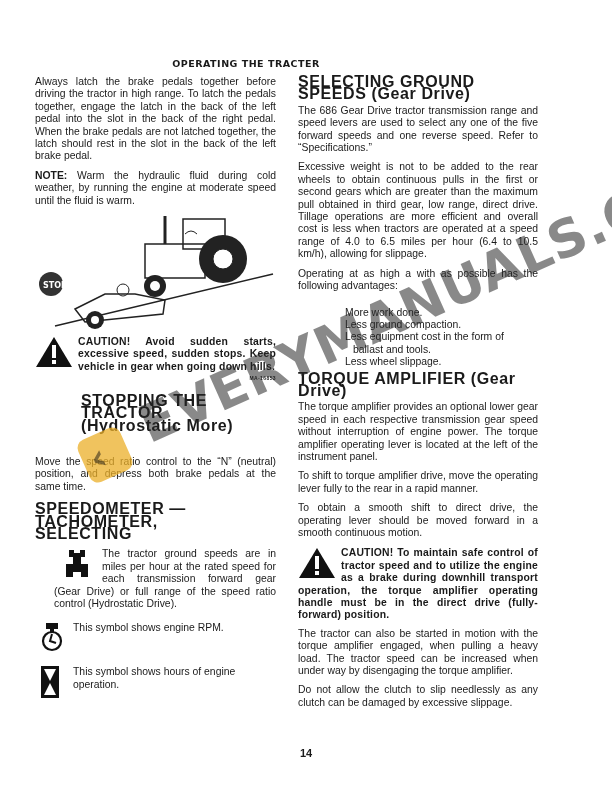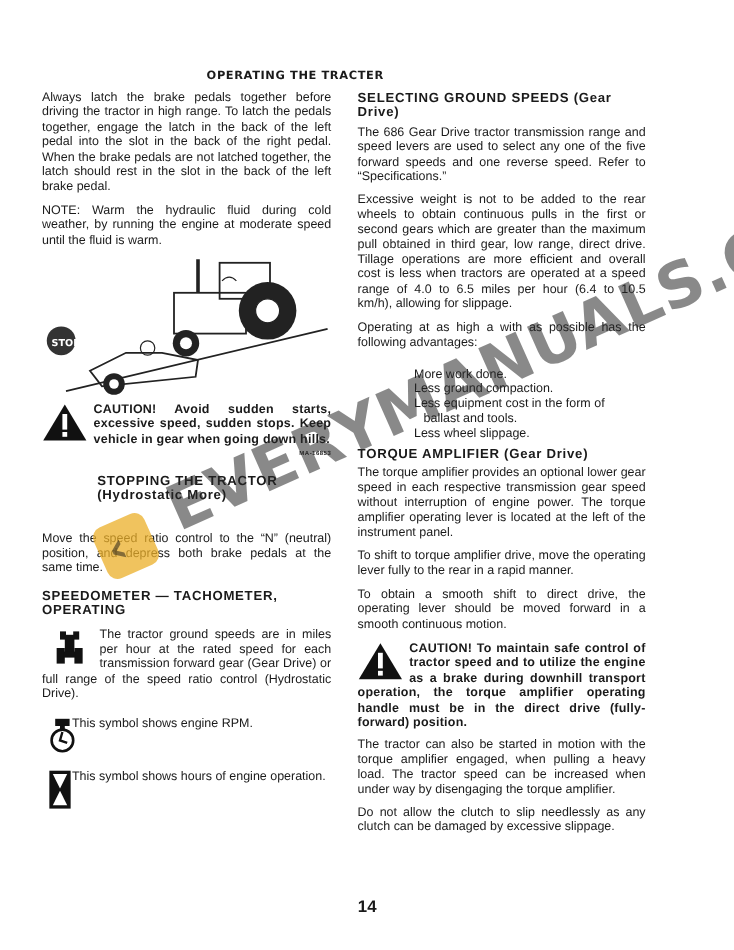--- a/index.html
+++ b/index.html
@@ -4,37 +4,37 @@
 <style>
   html, body { margin: 0; padding: 0; background: #ffffff; }
   body { width: 612px; height: 792px; position: relative; overflow: hidden;
          font-family: "Liberation Sans", sans-serif; color: #1a1a1a; }
   .page-title { position: absolute; top: 58px; left: 0; width: 492px; text-align: center;
                 font-size: 9.5px; font-weight: bold; letter-spacing: 0.5px; font-family: "DejaVu Sans", sans-serif; }
   .col { position: absolute; font-size: 10.4px; line-height: 12.4px; }
   .col-left { left: 35px; top: 76px; width: 241px; }
   .col-right { left: 298px; top: 76px; width: 240px; }
   p { margin: 0 0 7px 0; text-align: justify; }
-  h2 { margin: 0 0 4px 0; font-size: 11px; line-height: 12.4px; font-weight: bold; letter-spacing: 0.6px; }
-  .note-label { font-weight: normal; }
+  h2 { margin: 0 0 4px 0; font-size: 16px; line-height: 12.4px; font-weight: bold; letter-spacing: 0.6px; }
+  .note-label { font-weight: bold; }
   .caution { font-weight: bold; position: relative; margin: 0 0 6px 0; }
   .caution .tri { float: left; width: 38px; height: 32px; margin: 0 5px 0 0; }
   .caution .text { letter-spacing: 0.2px; text-align: justify; }
   .code { text-align: right; font-size: 5px; font-weight: bold; margin-top: -1px; letter-spacing: 0.4px; }
   .illustration { width: 241px; height: 118px; margin: 6px 0 4px 0; }
   .adv-list { margin: 14px 0 4px 47px; padding: 0; list-style: none; }
   .adv-list li { margin: 0; line-height: 12.4px; }
   .adv-list li.indent { padding-left: 8px; }
   .icon-row { position: relative; min-height: 40px; margin: 0 0 4px 0; }
   .icon-row .ic { position: absolute; left: 6px; top: 0; }
-  .icon-row .txt { margin-left: 25px; }
-  .speed-para { position: relative; }
+  .icon-row .txt { margin-left: 38px; }
+  .speed-para { position: relative; margin-left: 19px; }
   .speed-para .ic { float: left; width: 22px; height: 28px; margin: 2px 14px 0 12px; }
   .page-number { position: absolute; top: 747px; left: 0; width: 612px; text-align: center;
-                 font-size: 14px; font-weight: bold; }
+                 font-size: 11px; font-weight: bold; }
   .wm { position: absolute; font-family: "DejaVu Sans", sans-serif; font-weight: bold;
         color: rgba(40,40,40,0.55); white-space: nowrap; pointer-events: none; }
   .wm-text { left: 130px; top: 400px; font-size: 52px; transform: rotate(-24deg); transform-origin: left top; letter-spacing: 1px; }
   .wm-logo { left: 82px; top: 432px; width: 46px; height: 46px; background: rgba(235,175,40,0.75);
              border-radius: 9px; transform: rotate(-24deg); }
   .wm-logo span { position: absolute; left: 8px; top: 2px; font-size: 36px; color: rgba(60,50,30,0.6); }
 </style>
 </head>
 <body>
 
@@ -76,21 +76,21 @@
   </div>
 
   <h2 style="margin-top:10px;margin-left:46px;">
     <span>STOPPING THE TRACTOR</span><br>
     <span>(Hydrostatic More)</span>
   </h2>
   <p style="margin-top:24px;">Move the speed ratio control to the “N” (neutral) position, and depress both brake pedals at the same time.</p>
 
   <h2 style="margin-top:10px;">
     <span>SPEEDOMETER — TACHOMETER,</span><br>
-    <span>OPERATING</span>
+    <span>SELECTING</span>
   </h2>
   <div class="speed-para" style="margin-top:8px;">
     <svg class="ic" viewBox="0 0 22 28">
       <rect x="3" y="0" width="5" height="7" fill="#111"></rect>
       <rect x="14" y="0" width="5" height="7" fill="#111"></rect>
       <rect x="7" y="3" width="8" height="16" fill="#111"></rect>
       <rect x="0" y="14" width="7" height="13" fill="#111"></rect>
       <rect x="15" y="14" width="7" height="13" fill="#111"></rect>
       <rect x="6" y="17" width="10" height="5" fill="#111"></rect>
     </svg>

